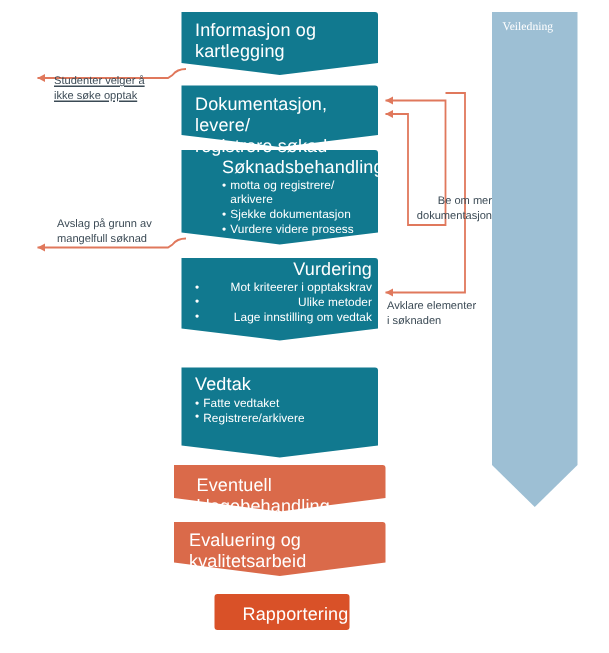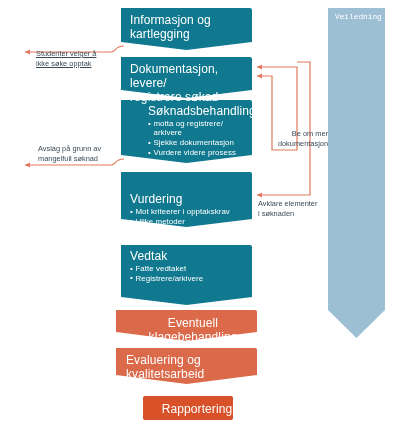--- a/index.html
+++ b/index.html
@@ -63,21 +63,21 @@
     font-size: 7.4px;
     line-height: 1.3;
     font-family: "Liberation Sans", sans-serif;
     white-space: pre-line;
     pointer-events: none;
   }
   .guide-label {
     position: absolute;
     color: #ffffff;
     font-size: 7.8px;
-    font-family: Liberation Mono, monospace;
+    font-family: Liberation Serif, serif;
     pointer-events: none;
   }
   .hit {
     position: absolute;
     background: transparent;
   }
 </style>
 </head>
 <body>
 
@@ -138,38 +138,38 @@
   <div class="box-text" style="left:148px; top:104px; width:118px;">
     <div class="box-title">Søknadsbehandling</div>
     <ul class="box-bullets">
       <li>motta og registrere/
   arkivere</li>
       <li>Sjekke dokumentasjon</li>
       <li>Vurdere videre prosess</li>
     </ul>
   </div>
 
-  <div class="box-text" style="left:130px; top:192px; width:118px;">
+  <div class="box-text" style="left:130px; top:172px; width:118px;text-align:right;">
     <div class="box-title">Vurdering</div>
     <ul class="box-bullets">
       <li>Mot kriteerer i opptakskrav</li>
       <li>Ulike metoder</li>
       <li>Lage innstilling om vedtak</li>
     </ul>
   </div>
 
   <div class="box-text" style="left:130px; top:249px; width:122px;">
     <div class="box-title">Vedtak</div>
     <ul class="box-bullets">
       <li>Fatte vedtaket</li>
       <li>Registrere/arkivere</li>
     </ul>
   </div>
 
-  <div class="box-text" style="left:131px; top:316px; width:124px;text-align:center;">
+  <div class="box-text" style="left:131px; top:316px; width:124px;">
     <div class="box-title">Eventuell klagebehandling</div>
   </div>
 
   <div class="box-text" style="left:126px; top:353px; width:124px;">
     <div class="box-title">Evaluering og
 kvalitetsarbeid</div>
   </div>
 
   <div class="box-text" style="left:143px; top:402px; width:108px; text-align:center;">
     <div class="box-title">Rapportering</div>

